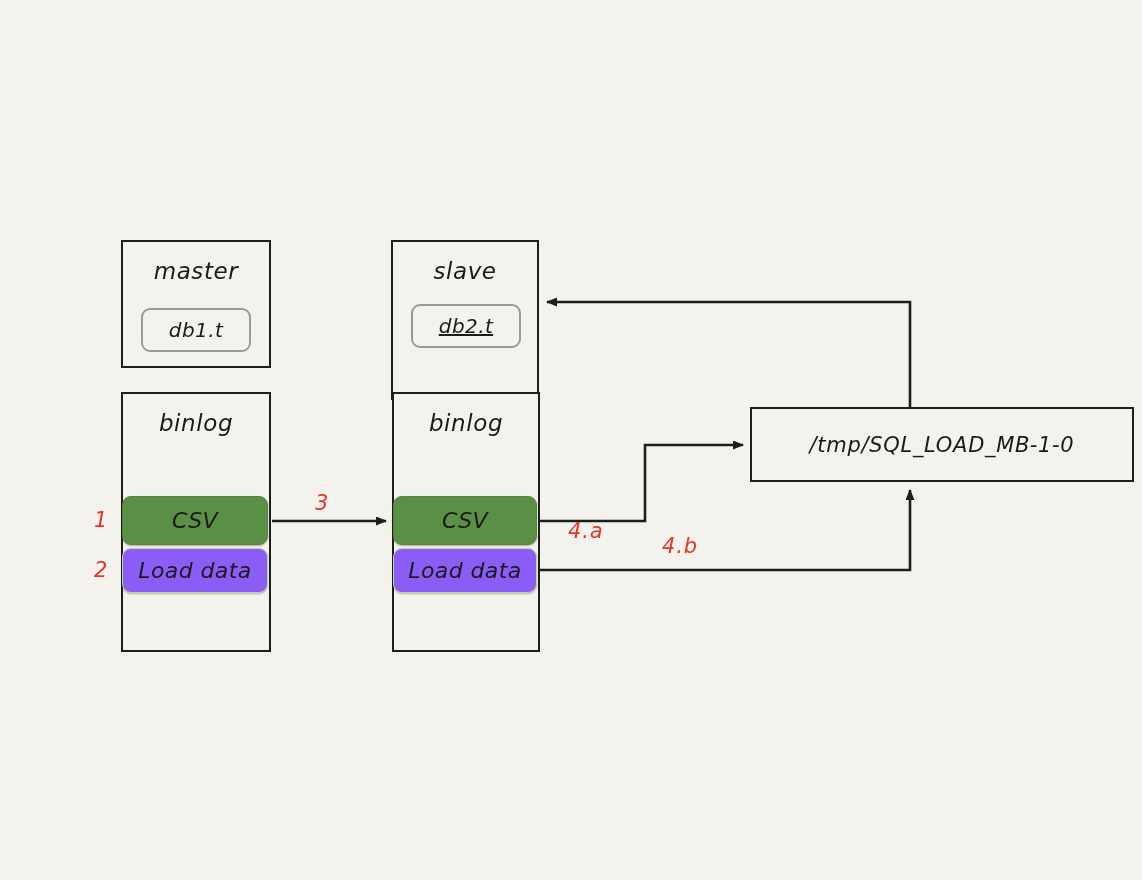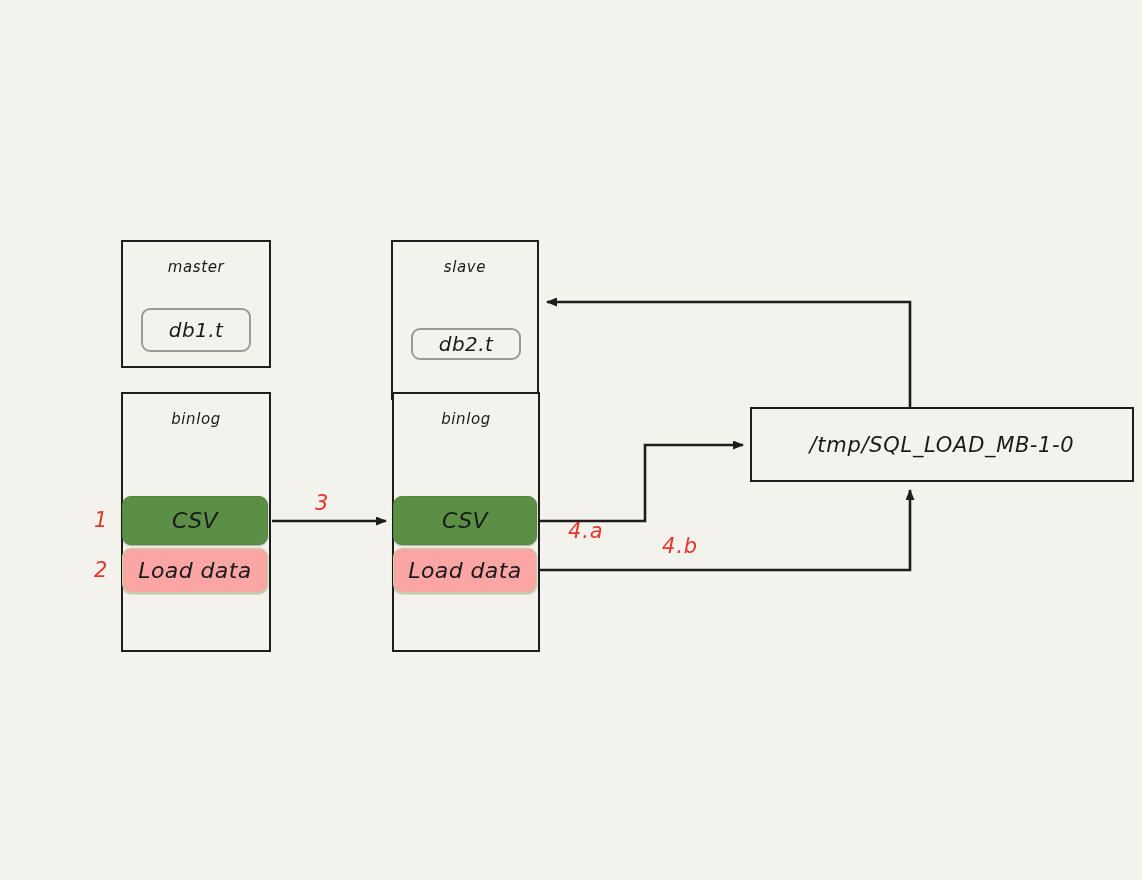--- a/index.html
+++ b/index.html
@@ -25,21 +25,21 @@
     position: absolute;
     box-sizing: border-box;
     background: #f4f2ed;
     border: 2.5px solid #1d1d1d;
     display: flex;
     align-items: flex-start;
     justify-content: center;
   }
   .node-title {
     font-family: "DejaVu Sans", sans-serif;
-    font-size: 15px;
+    font-size: 23px;
     color: #1a1a1a;
     letter-spacing: 0.6px;
     font-style: italic;
     font-weight: 400;
     margin-top: 16px;
     white-space: nowrap;
   }
   .inner-pill {
     position: absolute;
     box-sizing: border-box;
@@ -67,21 +67,21 @@
     font-style: italic;
     color: #1a1a1a;
     letter-spacing: 0.4px;
     box-shadow: 0 1px 2px rgba(0,0,0,0.28);
   }
   .evt.csv {
     background: #5b8f46;
     border: 1px solid #54853f;
   }
   .evt.load {
-    background: #fca5a5;
+    background: #8b5cf6;
     border: 1px solid #bcd89a;
   }
   .filebox-label {
     position: absolute;
     font-family: "DejaVu Sans", sans-serif;
     font-size: 21px;
     font-style: italic;
     color: #1a1a1a;
     letter-spacing: 0.7px;
     white-space: nowrap;
@@ -116,21 +116,21 @@
 </svg>
 
 <div class="node" style="left:121px; top:240px; width:150px; height:128px;">
   <span class="node-title">master</span>
 </div>
 <div class="inner-pill" style="left:141px; top:308px; width:110px; height:44px;">db1.t</div>
 
 <div class="node" style="left:391px; top:240px; width:148px; height:160px;">
   <span class="node-title">slave</span>
 </div>
-<div class="inner-pill" style="left:411px; top:328px; width:110px; height:32px;">db2.t</div>
+<div class="inner-pill" style="left:411px; top:304px; width:110px; height:44px;text-decoration:underline;">db2.t</div>
 
 <div class="node" style="left:121px; top:392px; width:150px; height:260px;">
   <span class="node-title">binlog</span>
 </div>
 <div class="evt csv" style="left:122px; top:496px; width:146px; height:49px;">CSV</div>
 <div class="evt load" style="left:122px; top:548px; width:146px; height:45px;">Load data</div>
 
 <div class="node" style="left:392px; top:392px; width:148px; height:260px;">
   <span class="node-title">binlog</span>
 </div>

